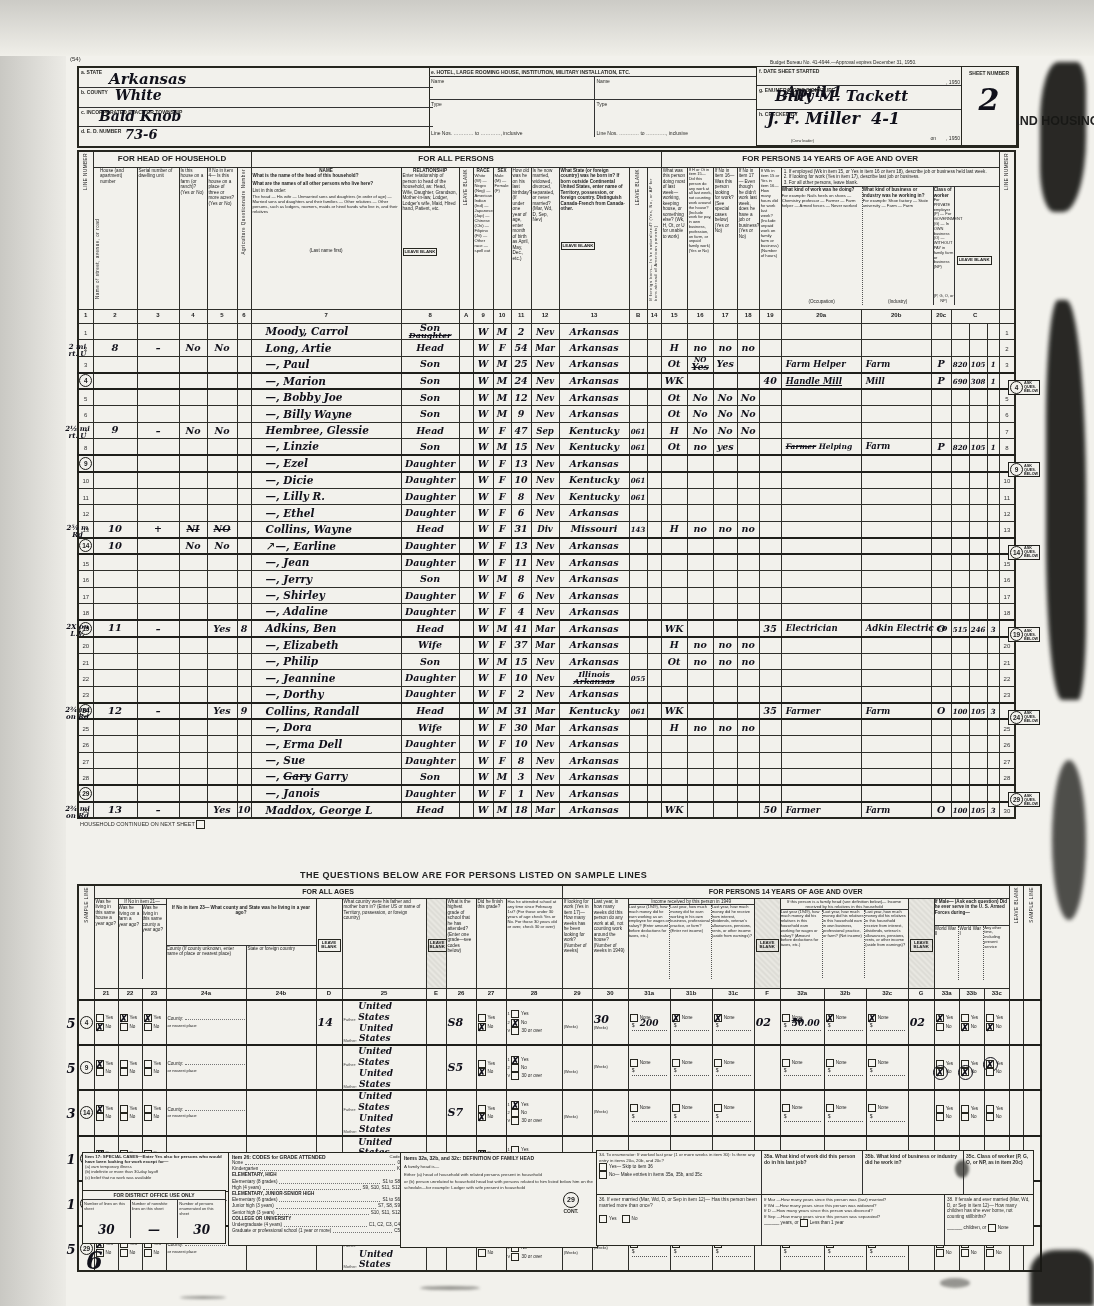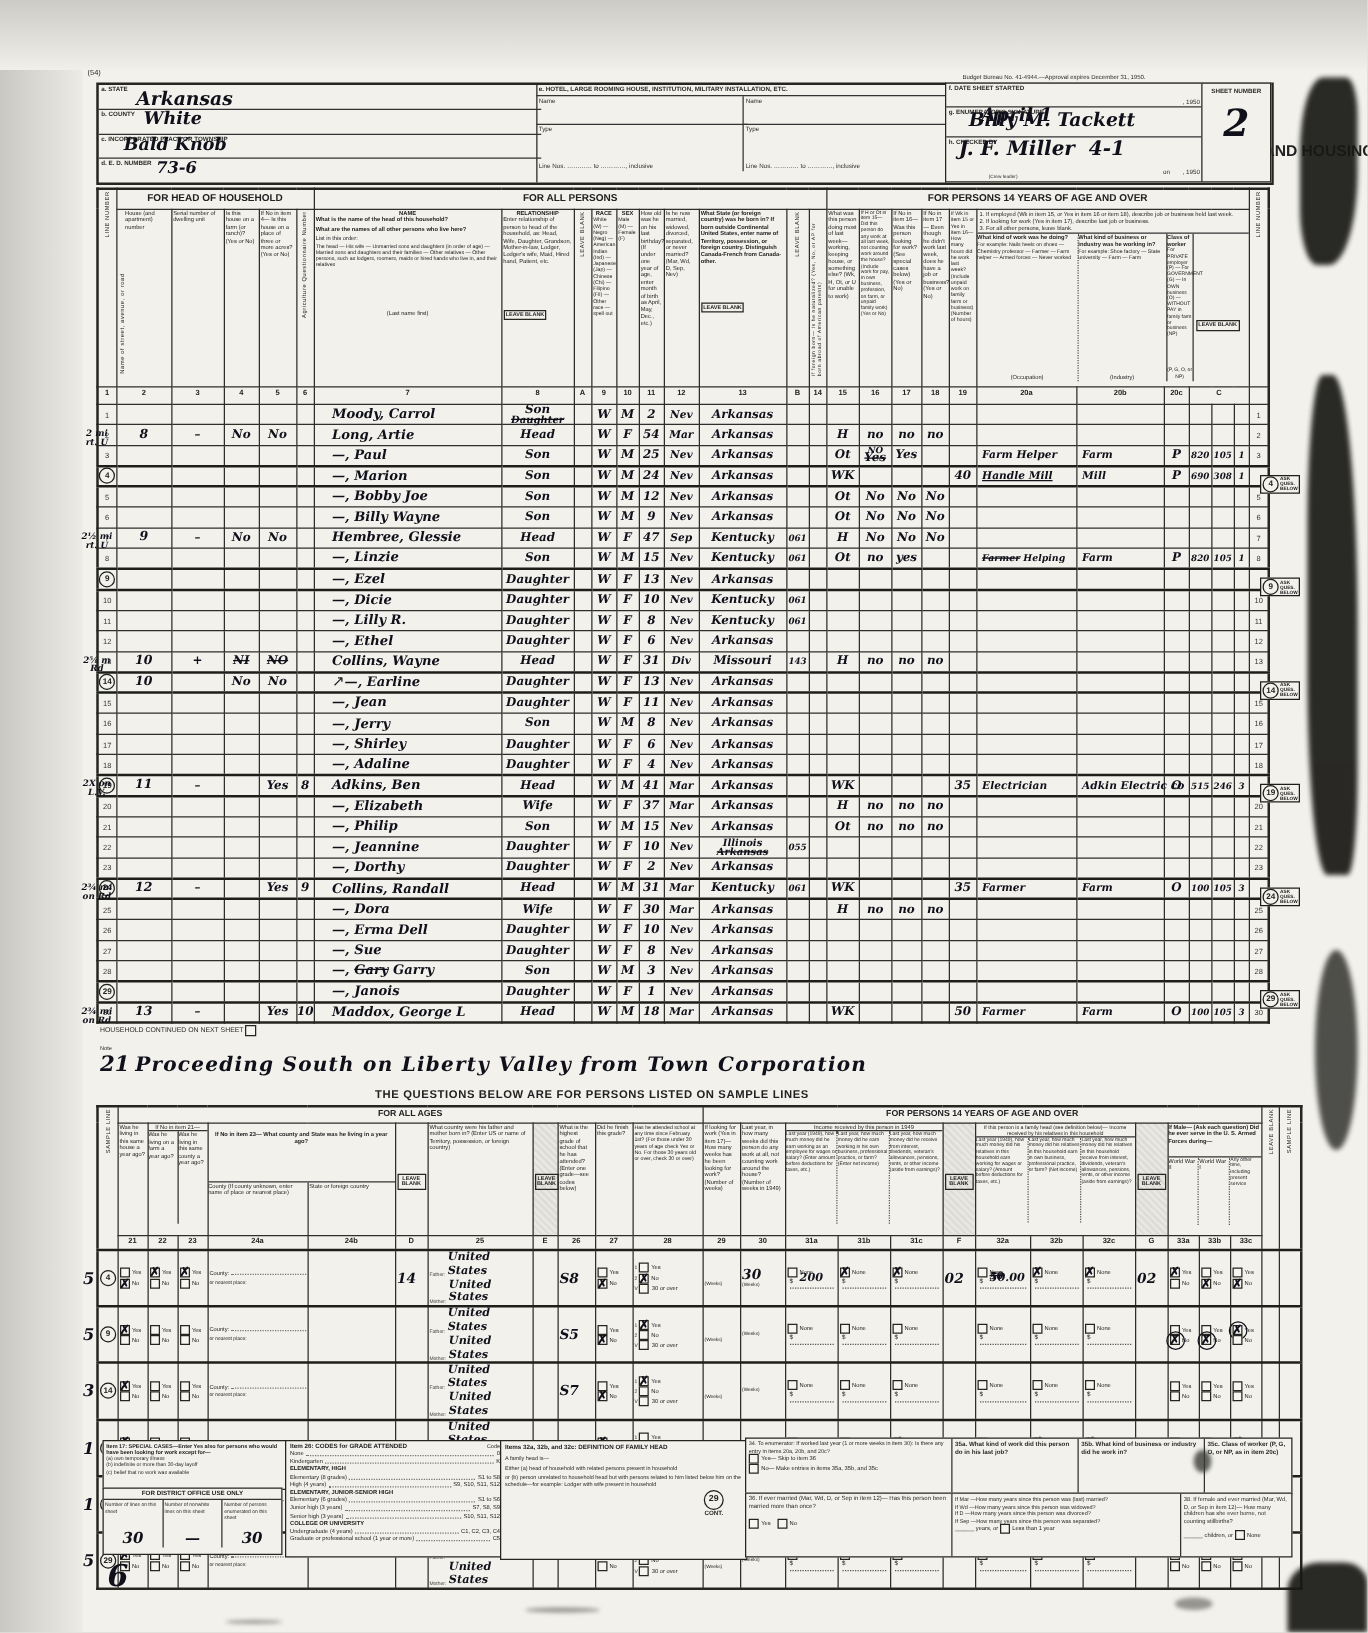--- a/index.html
+++ b/index.html
@@ -1308,25 +1308,20 @@
           <td style="border-left:1px dotted #666;"><span class="hwsm">3</span></td>
           <td><span class="lnc">30</span></td>
         </tr>
       </tbody>
   </table>
 
   <div class="print" style="position:absolute;left:80px;top:820px;font-size:5.5px;">
     <span>HOUSEHOLD CONTINUED ON NEXT SHEET</span> <span class="cb" style="width:7px;height:7px;"></span>
   </div>
 
-  <div style="position:absolute;left:80px;top:836px;">
-    <div class="print" style="font-size:4.5px;">Note</div>
-    <span class="hw" style="font-size:17px;">21</span>
-    <span class="hw" style="font-size:16px;letter-spacing:1px;">Proceeding South on Liberty Valley from Town Corporation</span>
-  </div>
 
   <div class="b" style="position:absolute;left:300px;top:870px;font-size:9px;letter-spacing:.5px;">THE QUESTIONS BELOW ARE FOR PERSONS LISTED ON SAMPLE LINES</div>
 
   <table id="smptbl" style="position:absolute;left:77px;top:884px;width:965px;border:2px solid #26261f;">
     <colgroup id="smpcols">
         <col style="width:16px">
         <col style="width:24px">
         <col style="width:24px">
         <col style="width:24px">
         <col style="width:80px">

